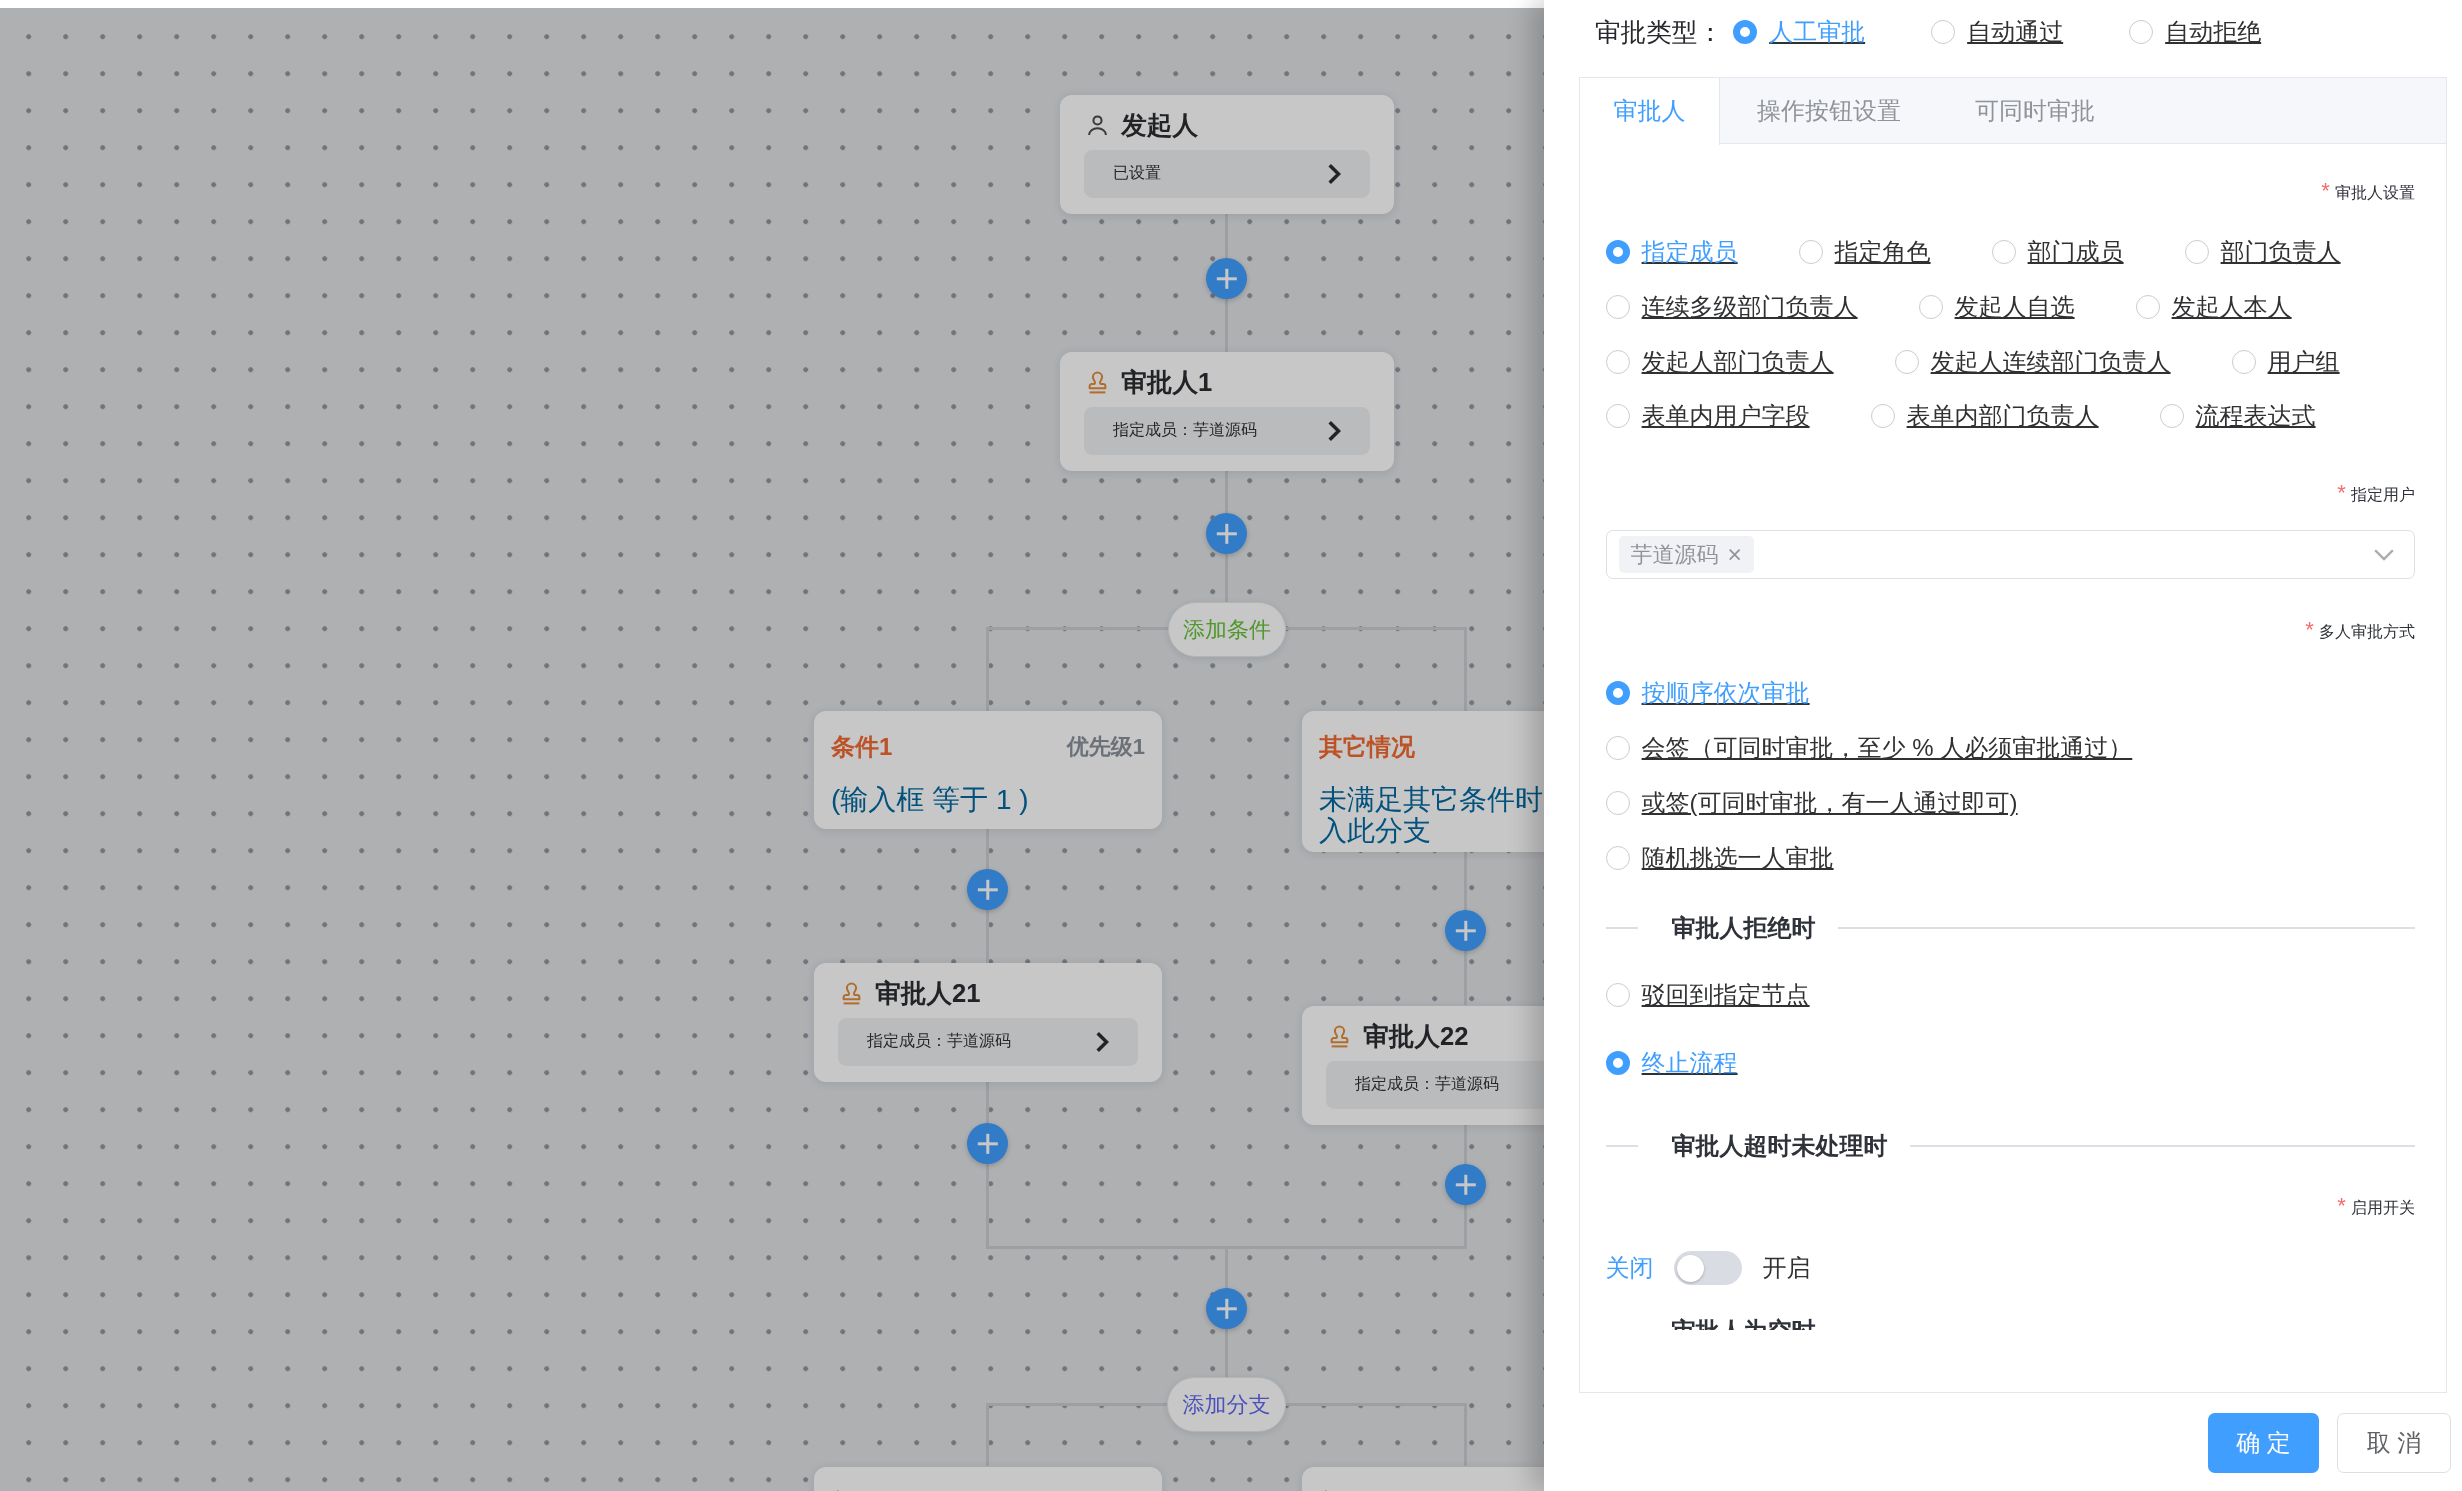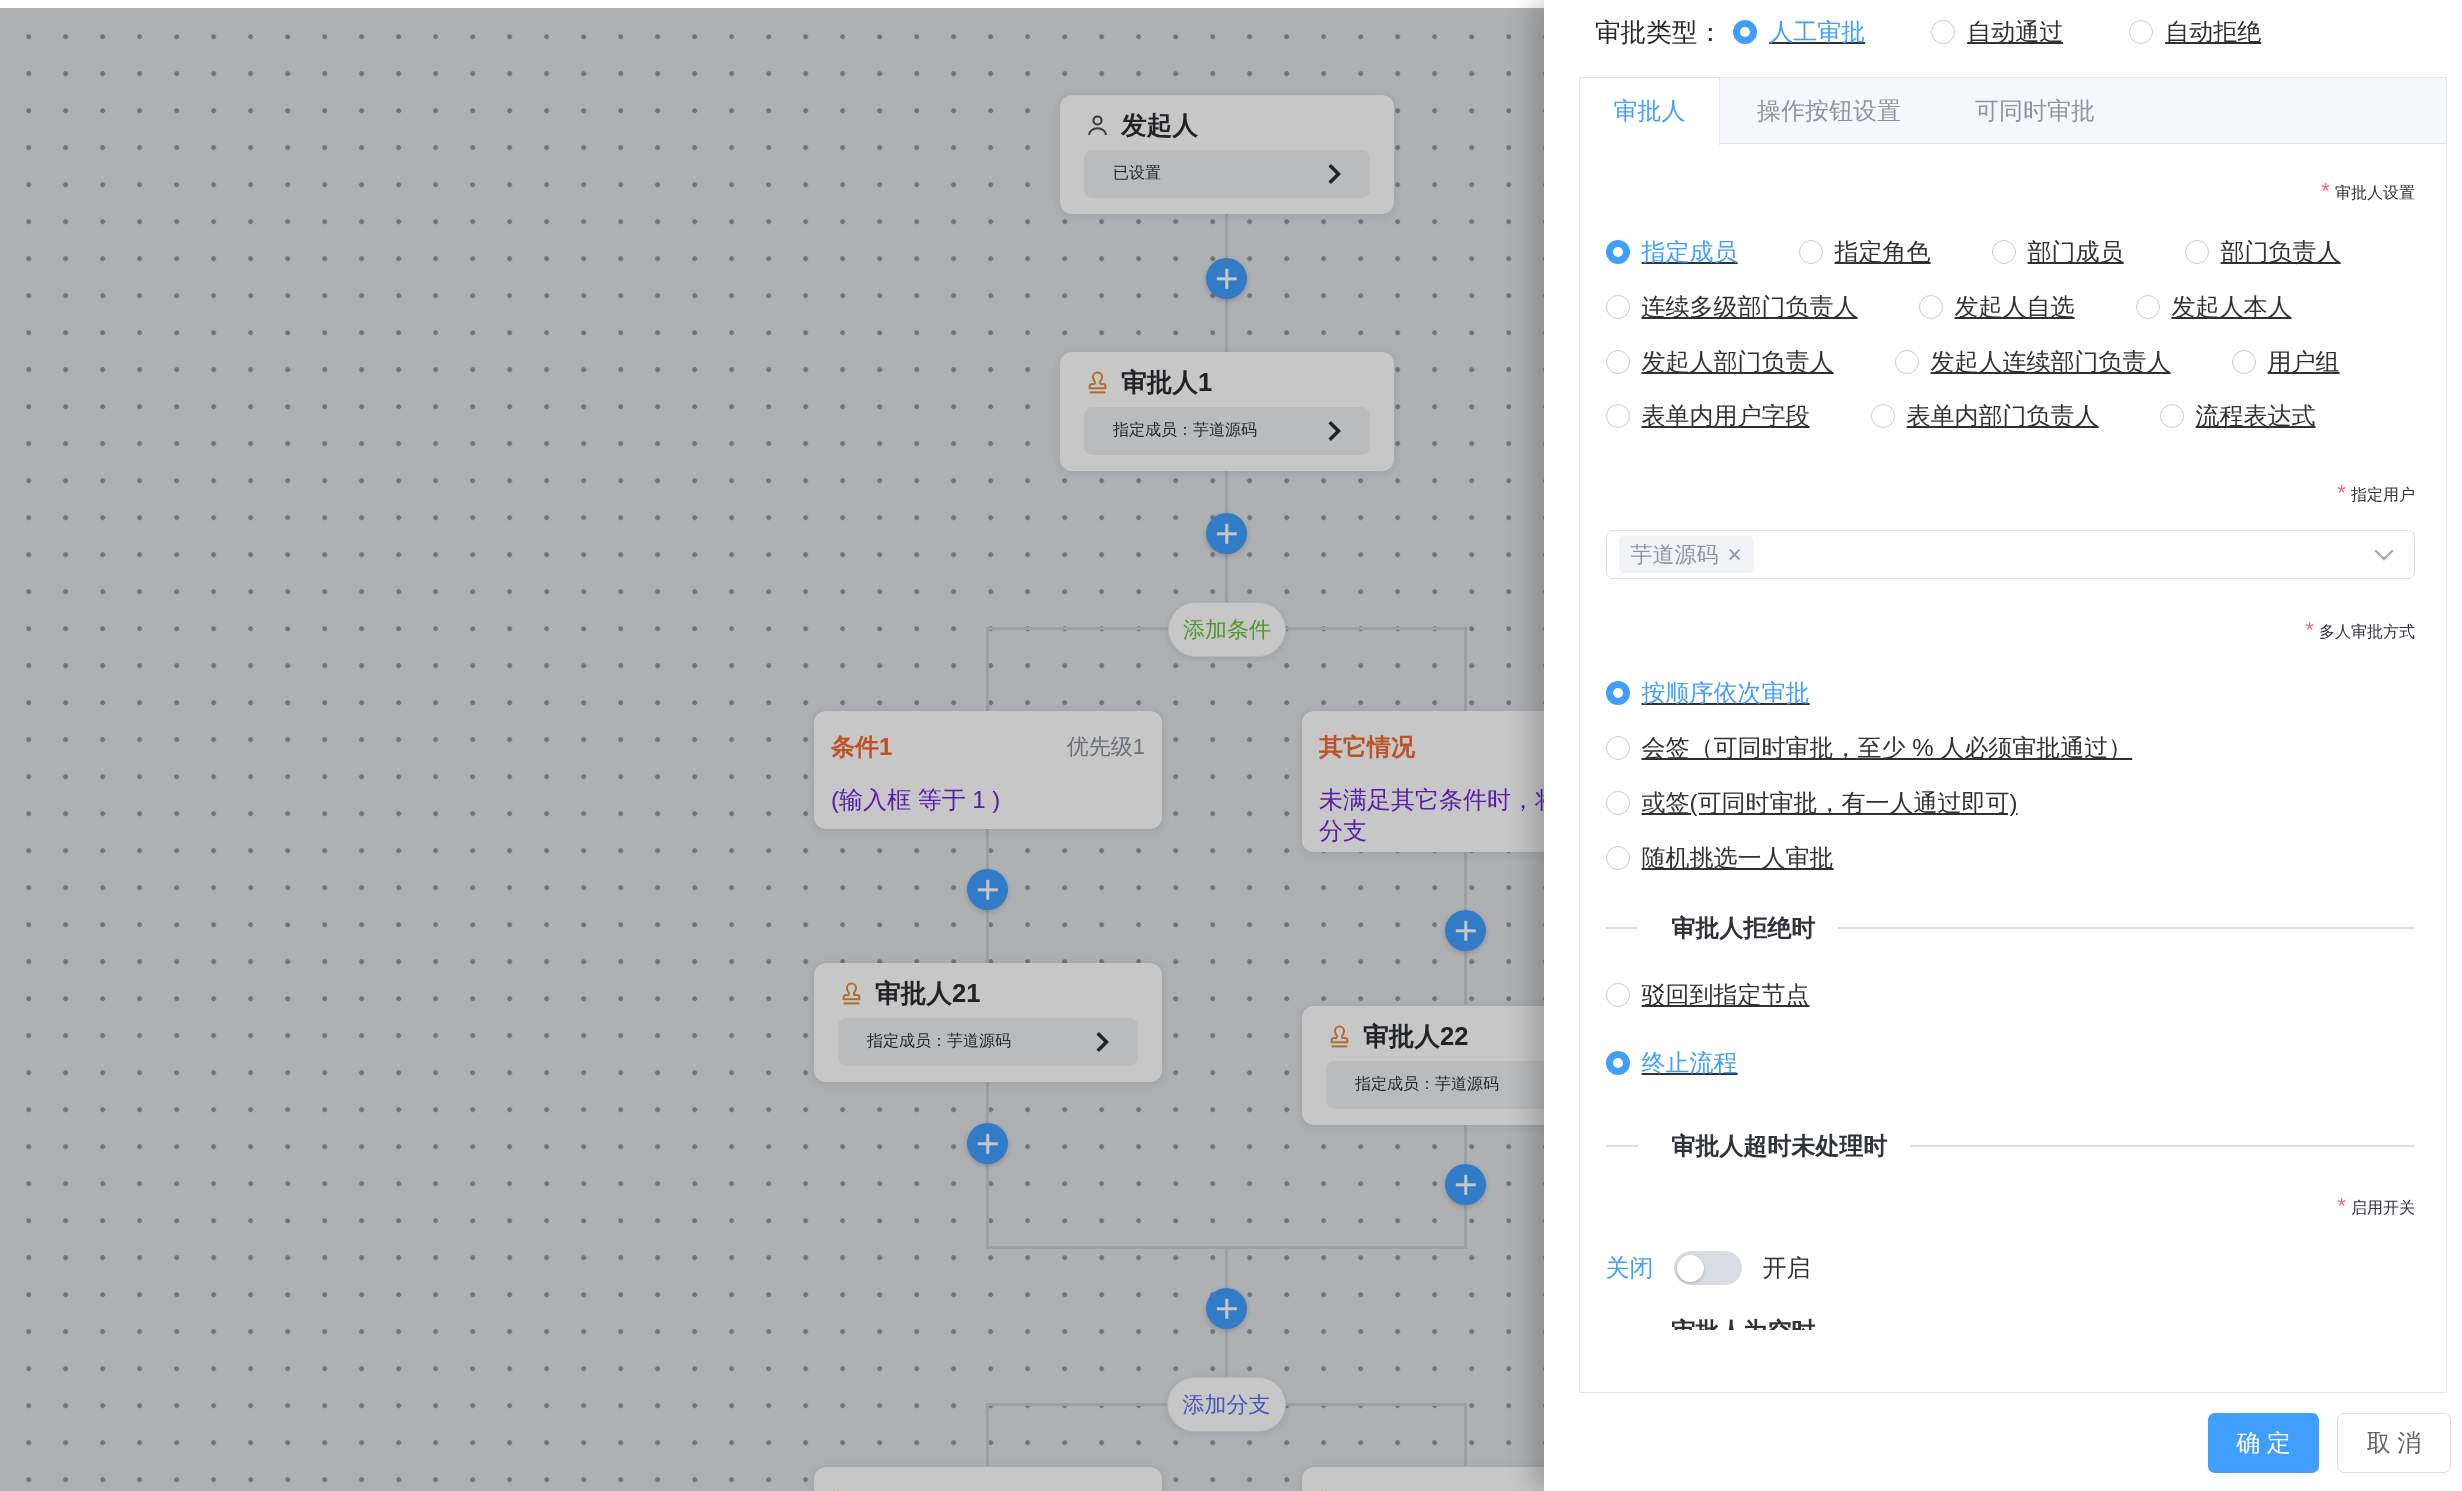--- a/index.html
+++ b/index.html
@@ -19,22 +19,22 @@
 
   .node { position:absolute; background:#fff; border-radius:12px; box-shadow:0 1.7px 8.5px rgba(31,35,41,.10); z-index:2; }
   .node-main { width:334px; height:119px; padding:15.3px 24px; }
   .node-title { display:flex; align-items:center; gap:10.2px; height:31px; font-size:25.6px; font-weight:bold; color:#2b2d31; }
   .node-sub { margin-top:8.5px; height:48px; background:#eef0f2; border-radius:8.5px; padding:0 29px;
     display:flex; align-items:center; justify-content:space-between; font-size:16px; color:#303133; }
   .node-sub .txt { white-space:nowrap; overflow:hidden; }
   .cond { padding:20.4px 17px; }
   .cond-head { display:flex; justify-content:space-between; align-items:center; font-size:24px; }
   .cond-title { font-weight:bold; color:#f36a32; }
-  .cond-pri { color:#8b909a; font-size:22px; }
-  .cond-body { margin-top:20.4px; font-size:24px; line-height:31px; color:#6d28d9; width:324px; }
+  .cond-pri { color:#8b909a; font-size:22px;font-weight:bold; }
+  .cond-body { margin-top:20.4px; font-size:28px; line-height:31px; color:#0369a1; width:324px; }
 
   .plus { position:absolute; width:41px; height:41px; border-radius:50%; background:#409eff; z-index:3; box-shadow:0 1.7px 5.1px rgba(0,0,0,.2); }
   .plus::before,.plus::after { content:""; position:absolute; background:#fff; left:50%; top:50%; }
   .plus::before { width:20.4px; height:3.4px; transform:translate(-50%,-50%); }
   .plus::after { width:3.4px; height:20.4px; transform:translate(-50%,-50%); }
 
   .pill { position:absolute; background:#fff; border:1.7px solid #e4e7ea; border-radius:29px; z-index:3;
     display:flex; align-items:center; justify-content:center; font-size:22px; box-shadow:0 1.7px 6.8px rgba(31,35,41,.10); }
   .pill.green { color:#67c23a; } .pill.indigo { color:#626aef; }
 

